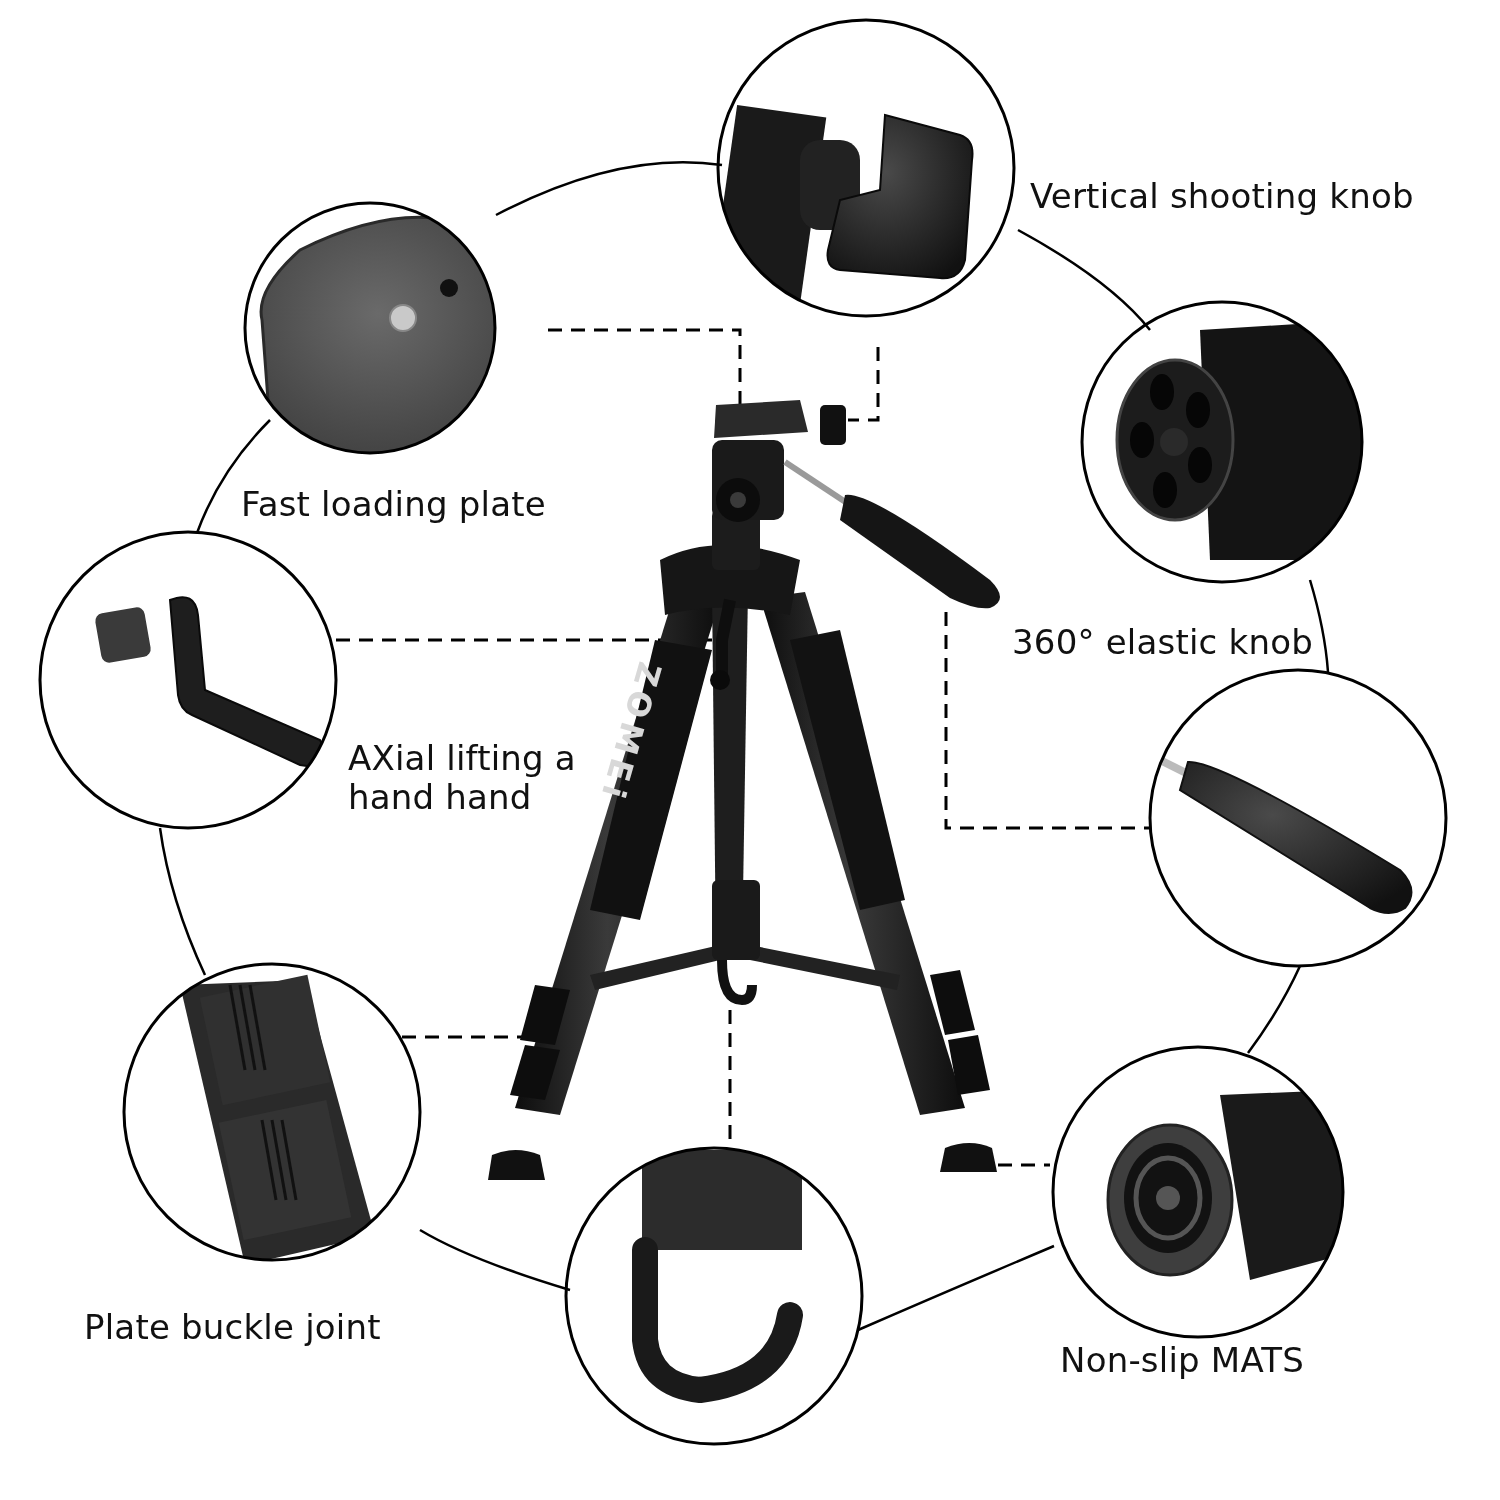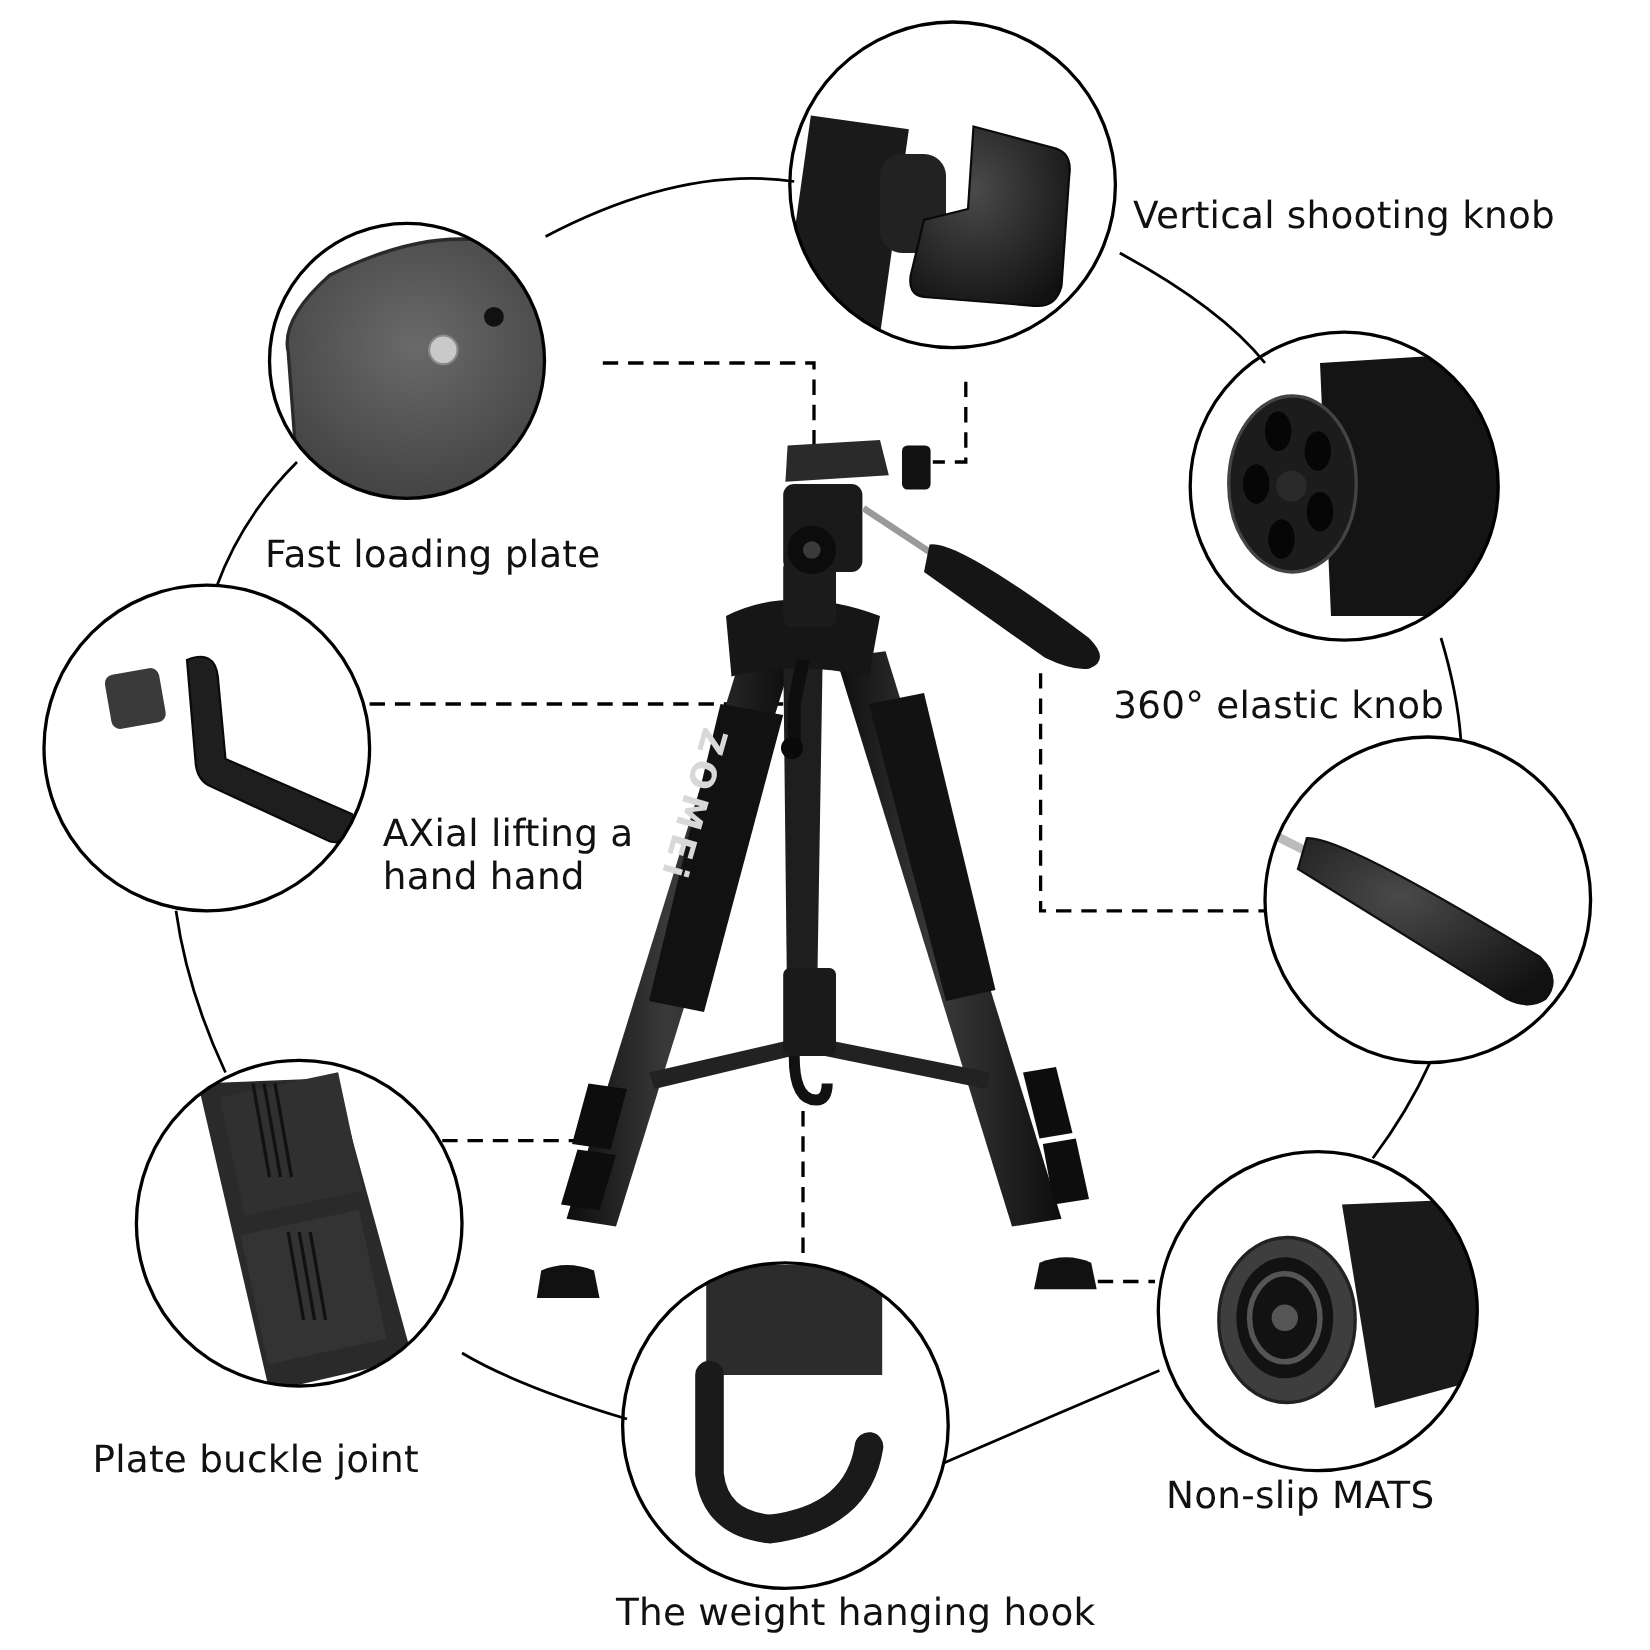--- a/index.html
+++ b/index.html
@@ -204,15 +204,14 @@
   </g>
 </svg>
 
 <div class="label" style="left:241px;top:484px;">Fast loading plate</div>
 <div class="label" style="left:1030px;top:176px;">Vertical shooting knob</div>
 <div class="label" style="left:1012px;top:622px;">360° elastic knob</div>
 <div class="label" style="left:348px;top:720px;margin-top:18px;">AXial lifting a</div>
 <div class="label" style="left:348px;top:777px;">hand hand</div>
 <div class="label" style="left:84px;top:1307px;">Plate buckle joint</div>
 <div class="label" style="left:1060px;top:1340px;text-align:center;">Non-slip MATS</div>
-<div class="label" style="left:560px;top:1446px;">The weight hanging hook</div>
 
 </div>
 
 </body></html>

